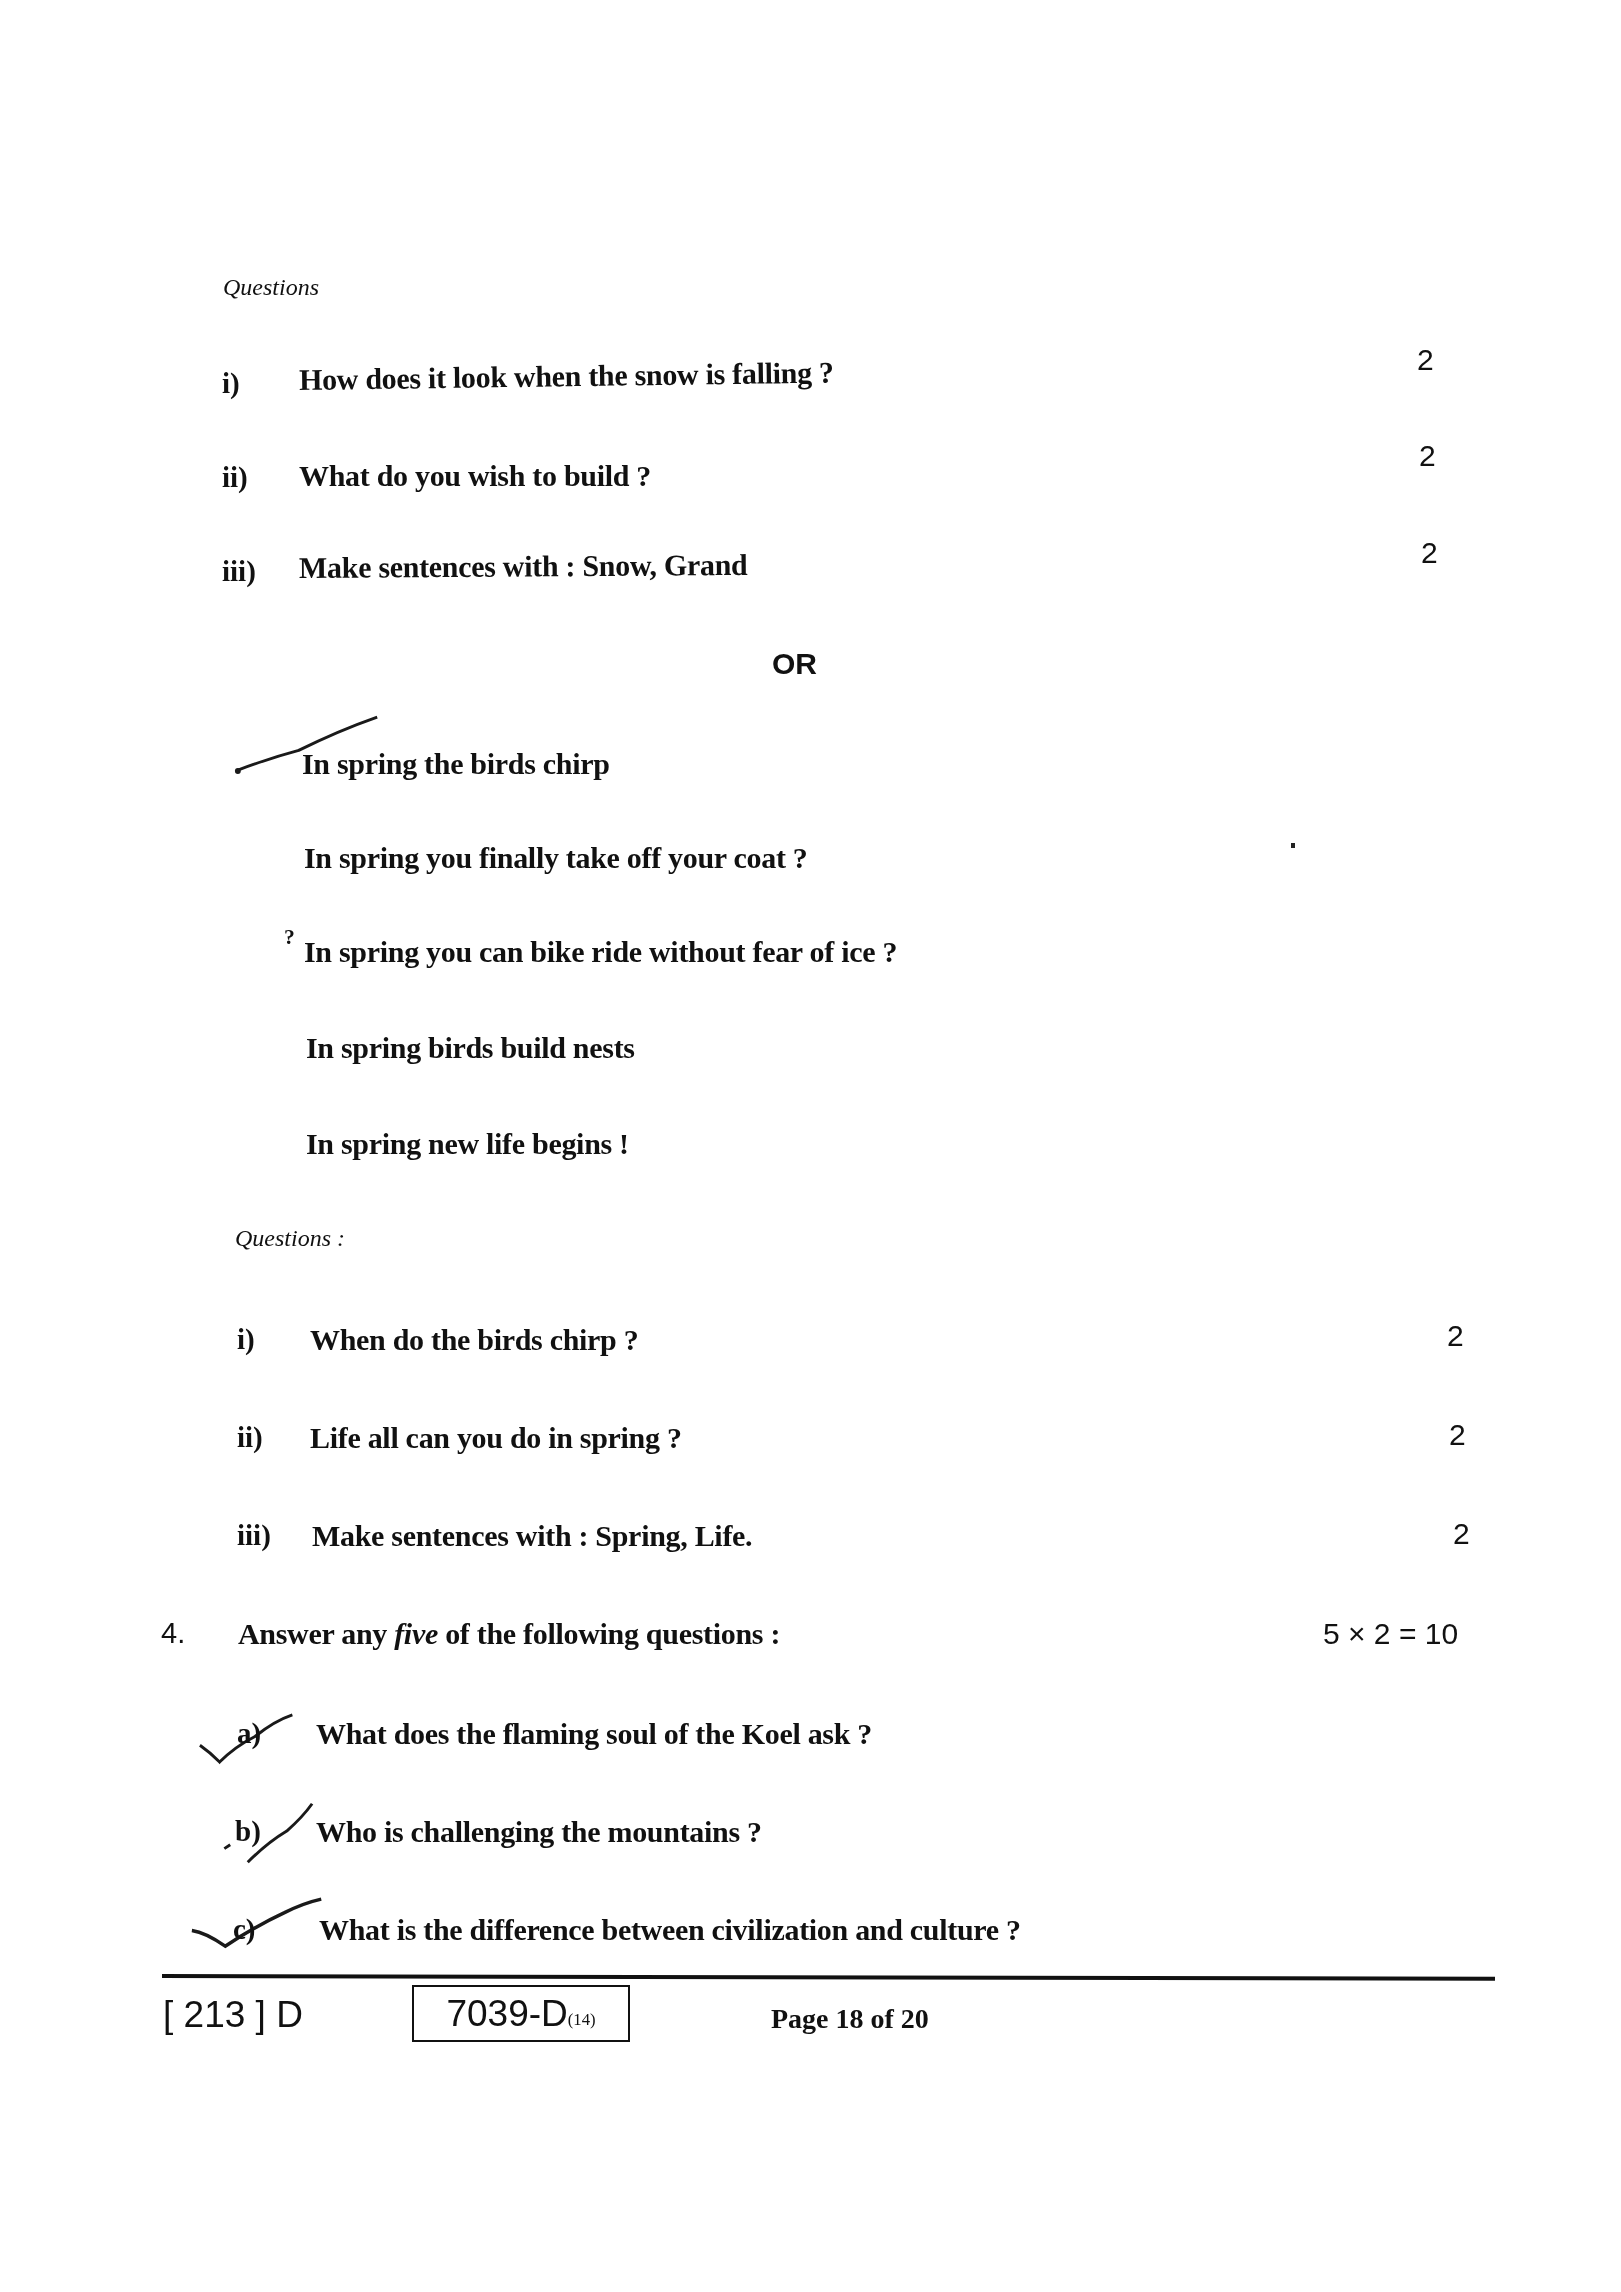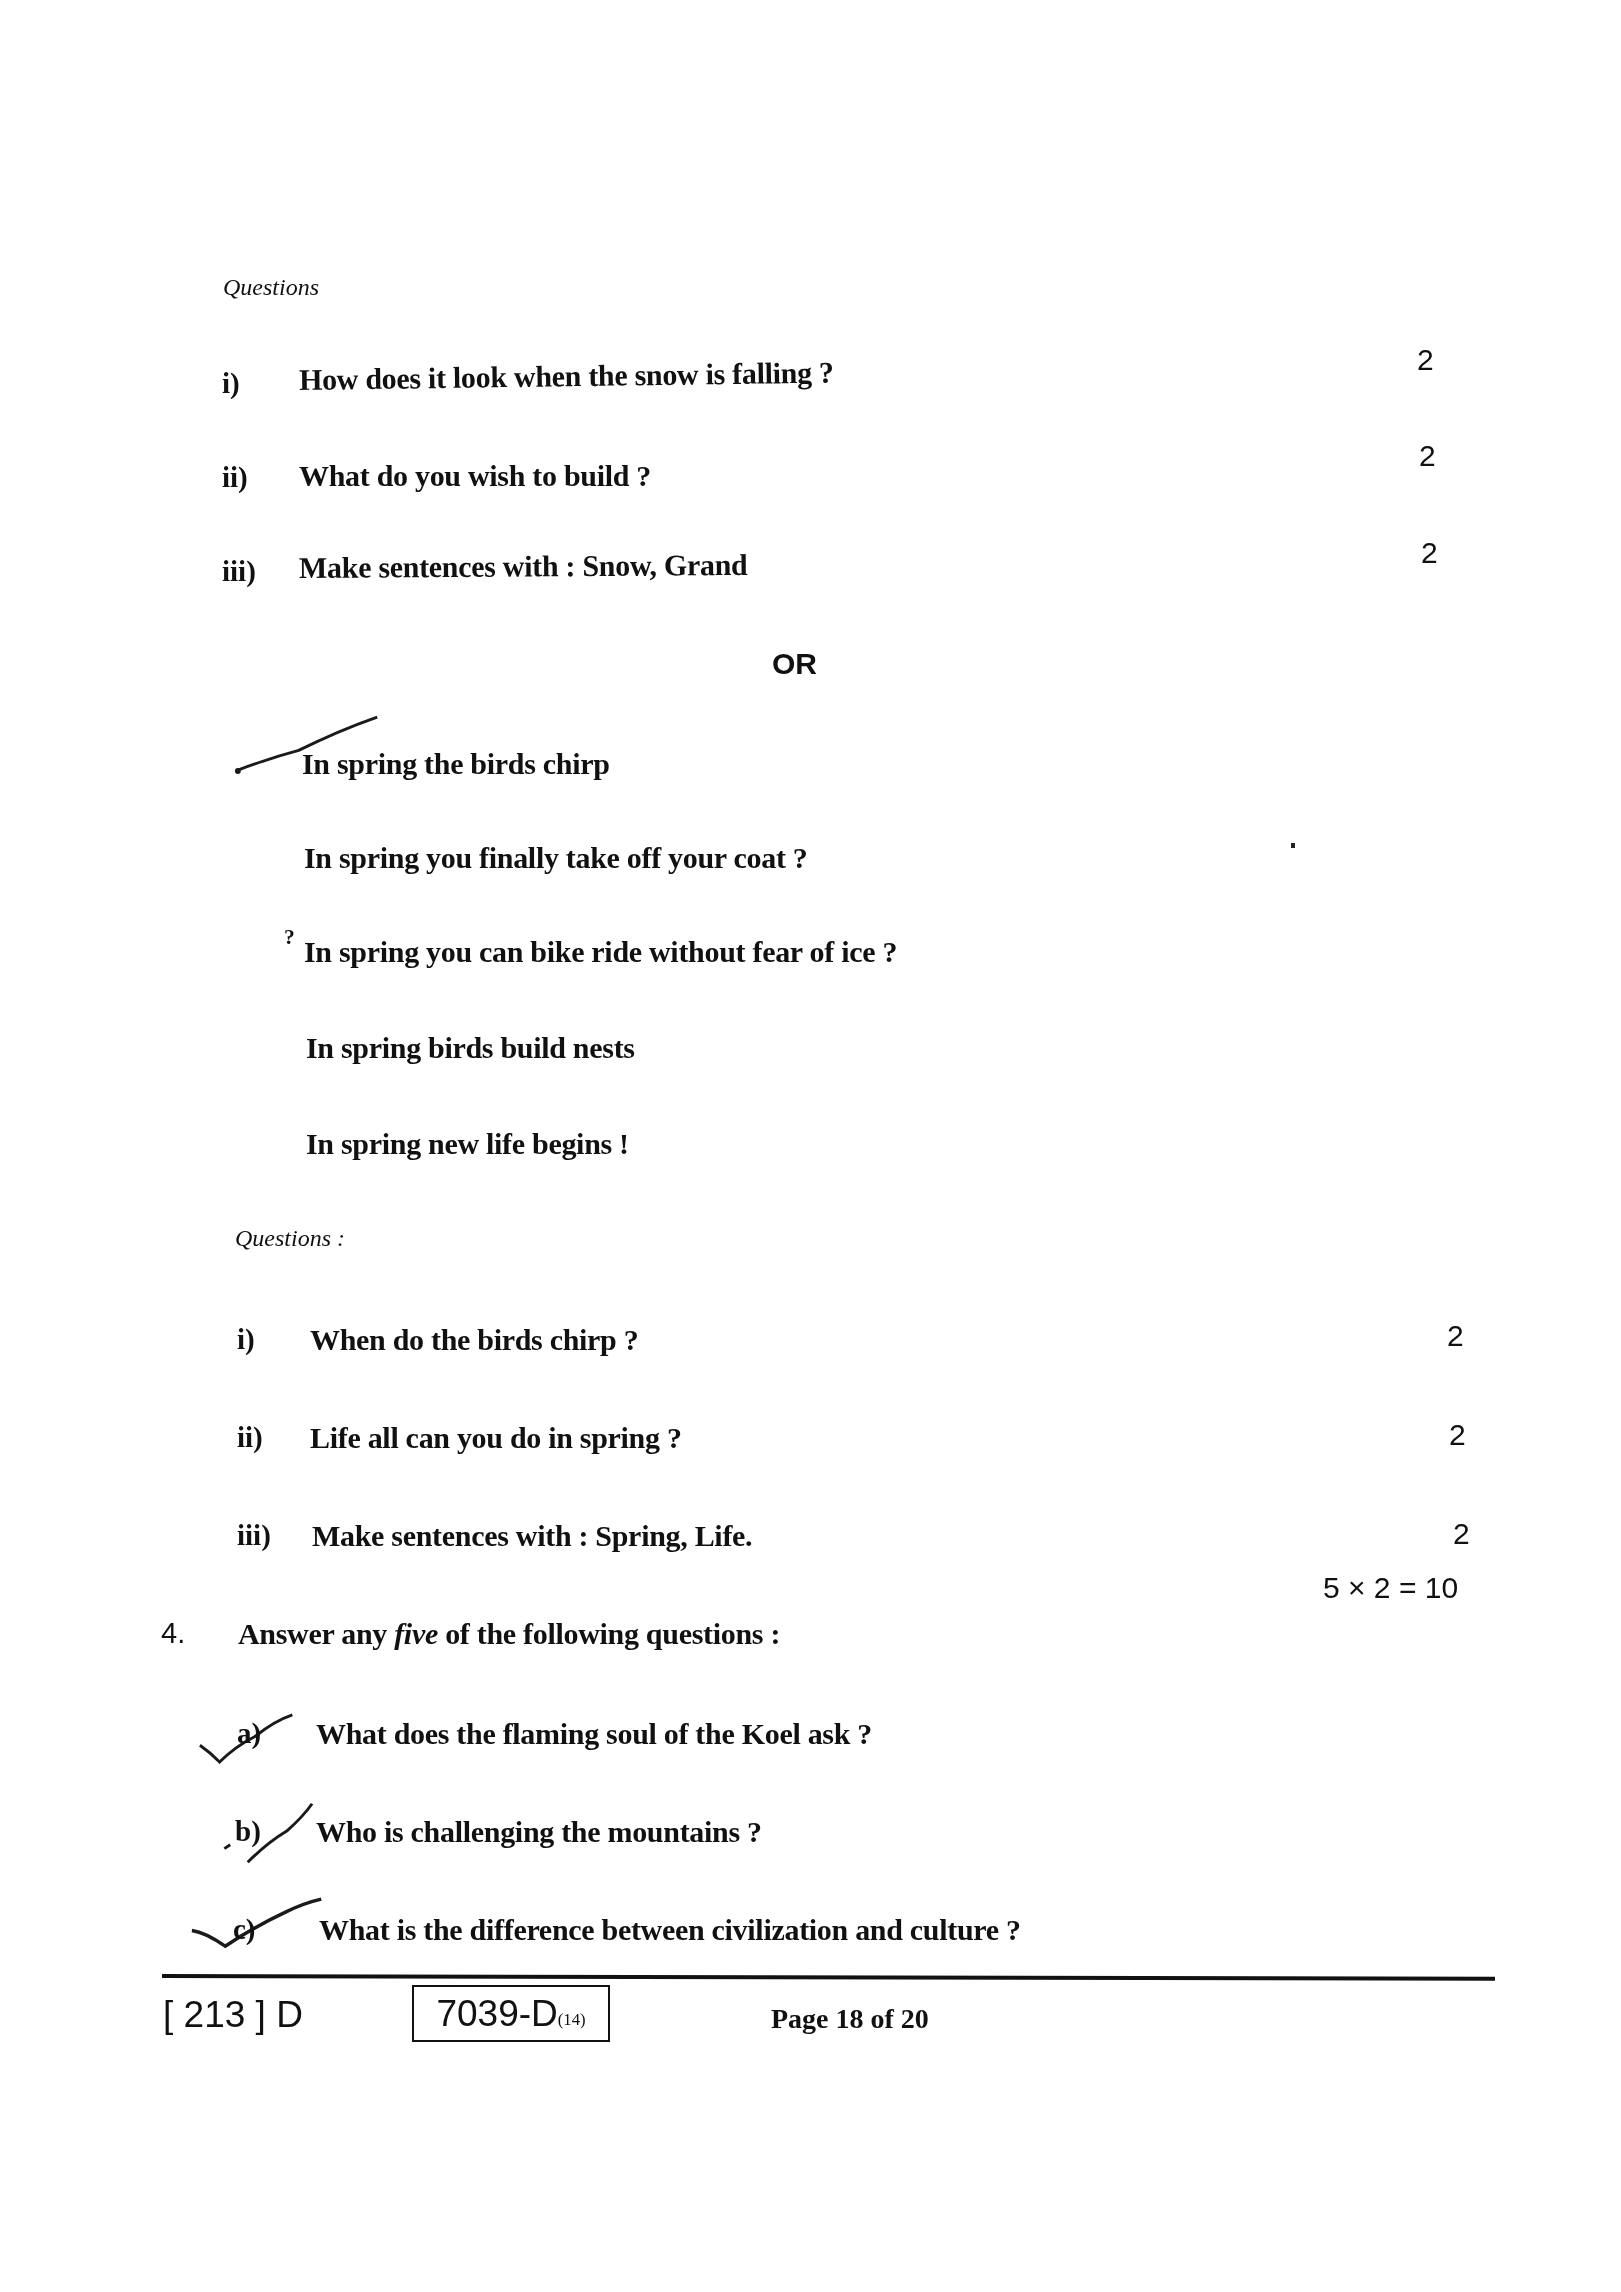--- a/index.html
+++ b/index.html
@@ -10,21 +10,21 @@
   }
   .abs { position: absolute; white-space: nowrap; }
   .txt { font-size: 30px; font-weight: bold; letter-spacing: -0.3px; }
   .lbl { font-size: 29px; font-weight: bold; }
   .mark { font-size: 30px; font-family: "Liberation Sans", "DejaVu Sans", sans-serif; font-weight: normal; }
   .ital { font-style: italic; font-weight: normal; font-size: 24px; }
   .or { font-size: 30px; font-weight: bold; font-family: "Liberation Sans", "DejaVu Sans", sans-serif; }
   .tick { position: absolute; pointer-events: none; }
   .footer-rule { position: absolute; left: 162px; top: 1974px; width: 1333px; height: 3.9px; background: #111; transform: rotate(0.12deg); transform-origin: left center; }
   .footer-code { font-family: "Liberation Sans", "DejaVu Sans", sans-serif; font-size: 37px; font-weight: normal; }
-  .footer-box { position: absolute; left: 412px; top: 1985px; width: 198px; height: 57px; border: 2.9px solid #111; box-sizing: border-box; display: flex; align-items: center; justify-content: center; }
+  .footer-box { position: absolute; left: 412px; top: 1985px; width: 218px; height: 57px; border: 2.9px solid #111; box-sizing: border-box; display: flex; align-items: center; justify-content: center; }
   .footer-box .main { font-family: "Liberation Sans", "DejaVu Sans", sans-serif; font-size: 37px; }
   .footer-box .sub { font-family: Liberation Serif, serif; font-size: 16.7px; align-self: flex-end; margin-bottom: 9.8px; margin-top: 24px; }
   .page-no { font-size: 28px; font-weight: bold; }
 </style>
 </head>
 <body>
 
 <div class="abs ital" style="left:223px; top:274px;">Questions</div>
 
 <div class="abs lbl" style="left:222px; top:367px;">i)</div>
@@ -64,21 +64,21 @@
 <div class="abs mark" style="left:1449px; top:1418px;">2</div>
 
 <div class="abs lbl" style="left:237px; top:1519px;">iii)</div>
 <div class="abs txt" style="left:312px; top:1519px;">Make sentences with : Spring, Life.</div>
 <div class="abs mark" style="left:1453px; top:1517px;">2</div>
 
 <div class="abs lbl" style="left:161px; top:1617px; font-weight:normal; font-family:'Liberation Sans','DejaVu Sans',sans-serif;">4.</div>
 <div class="abs txt" style="left:238px; top:1617px;">
   <span>Answer any </span><span style="font-style:italic;">five</span><span> of the following questions :</span>
 </div>
-<div class="abs mark" style="left:1323px; top:1571px;">5 × 2 = 10</div>
+<div class="abs mark" style="left:1323px; top:1617px;">5 × 2 = 10</div>
 
 <svg class="tick" style="left:196px; top:1701px;" width="118" height="69" viewBox="0 0 120 70">
   <path d="M4 45 Q14 52 24 62 Q40 46 60 36 Q80 20 98 14" stroke="#1a1a1a" stroke-width="3" fill="none"></path>
 </svg>
 <div class="abs lbl" style="left:237px; top:1717px;">a)</div>
 <div class="abs txt" style="left:316px; top:1717px;">What does the flaming soul of the Koel ask ?</div>
 
 <svg class="tick" style="left:218px; top:1794px;" width="118" height="78" viewBox="0 0 120 80">
   <path d="M6 56 L12 52 M30 70 Q50 50 70 38 Q86 24 96 10" stroke="#1a1a1a" stroke-width="3" fill="none"></path>
 </svg>

